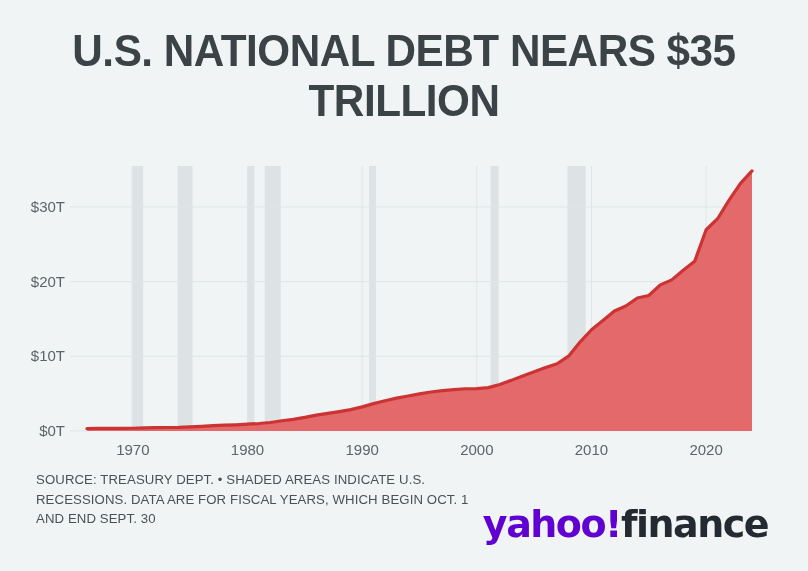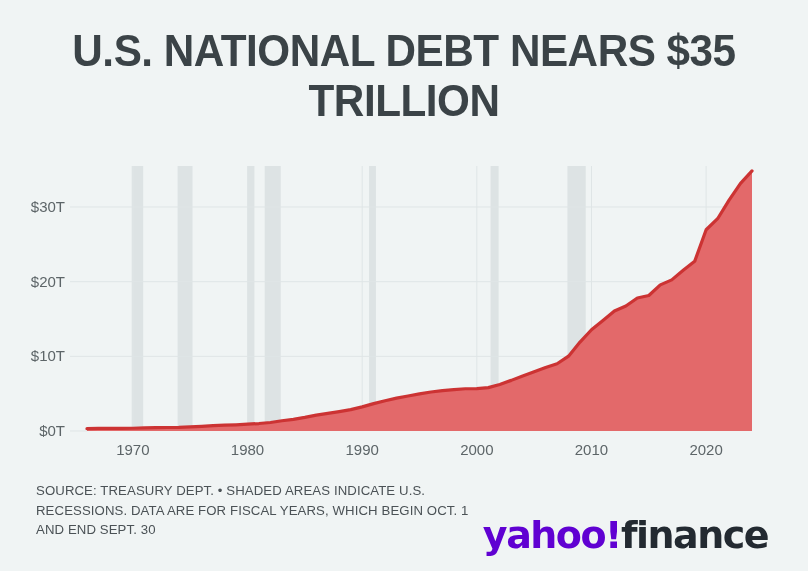--- a/index.html
+++ b/index.html
@@ -61,21 +61,21 @@
   .xlabel {
     font-family: "Liberation Sans", sans-serif;
     font-size: 15px;
     fill: #5d6568;
   }
 
   
   .footer {
     position: absolute;
     left: 0;
-    bottom: 4px;
+    bottom: 15px;
     width: 808px;
     height: 90px;
   }
   .source {
     position: absolute;
     left: 36px;
     top: 4px;
     width: 450px;
     font-family: "Liberation Sans", sans-serif;
     font-size: 13.2px;

